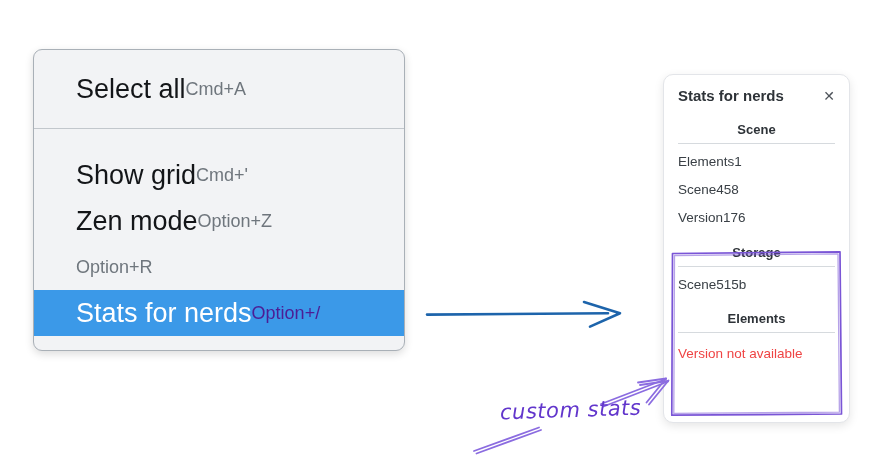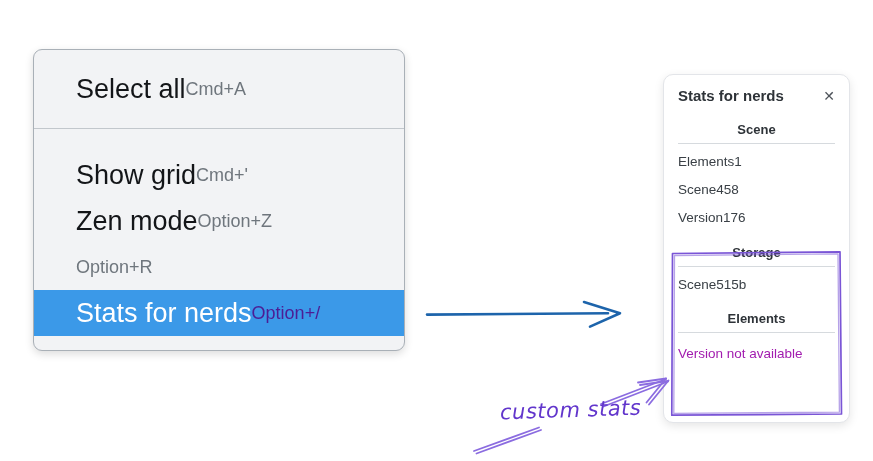--- a/index.html
+++ b/index.html
@@ -43,21 +43,21 @@
   .stats-title { font-weight:bold; font-size:15px; color:#2e3338; }
   .close-btn { font-size:14px; color:#4e5archived3;} 
   .close-btn { font-size:14px; color:#4e535a; cursor:pointer; line-height:1; }
   .sec-heading {
     text-align:center; font-weight:bold; font-size:13px; color:#2e3338;
     margin-top:13px;
   }
   .sec-divider { border:none; border-top:1px solid #d6dade; margin:6px 0 4px; }
   .stat-row { display:flex; justify-content:flex-start; line-height:28px; }
   .storage .stat-row { line-height:27px; }
-  .version-note { line-height:26px; margin-top:4px; color:#a21caf; }
+  .version-note { line-height:26px; margin-top:4px; color:#ef4444; }
 
   
   .overlay {
     position:absolute; left:0; top:0; width:873px; height:461px;
     pointer-events:none; z-index:5;
   }
   .annotation-label {
     position:absolute; left:500px; top:398px; z-index:6;
     font-family:"DejaVu Sans", sans-serif; font-style:italic;
     font-size:21px; letter-spacing:.5px; color:#6236cc;

